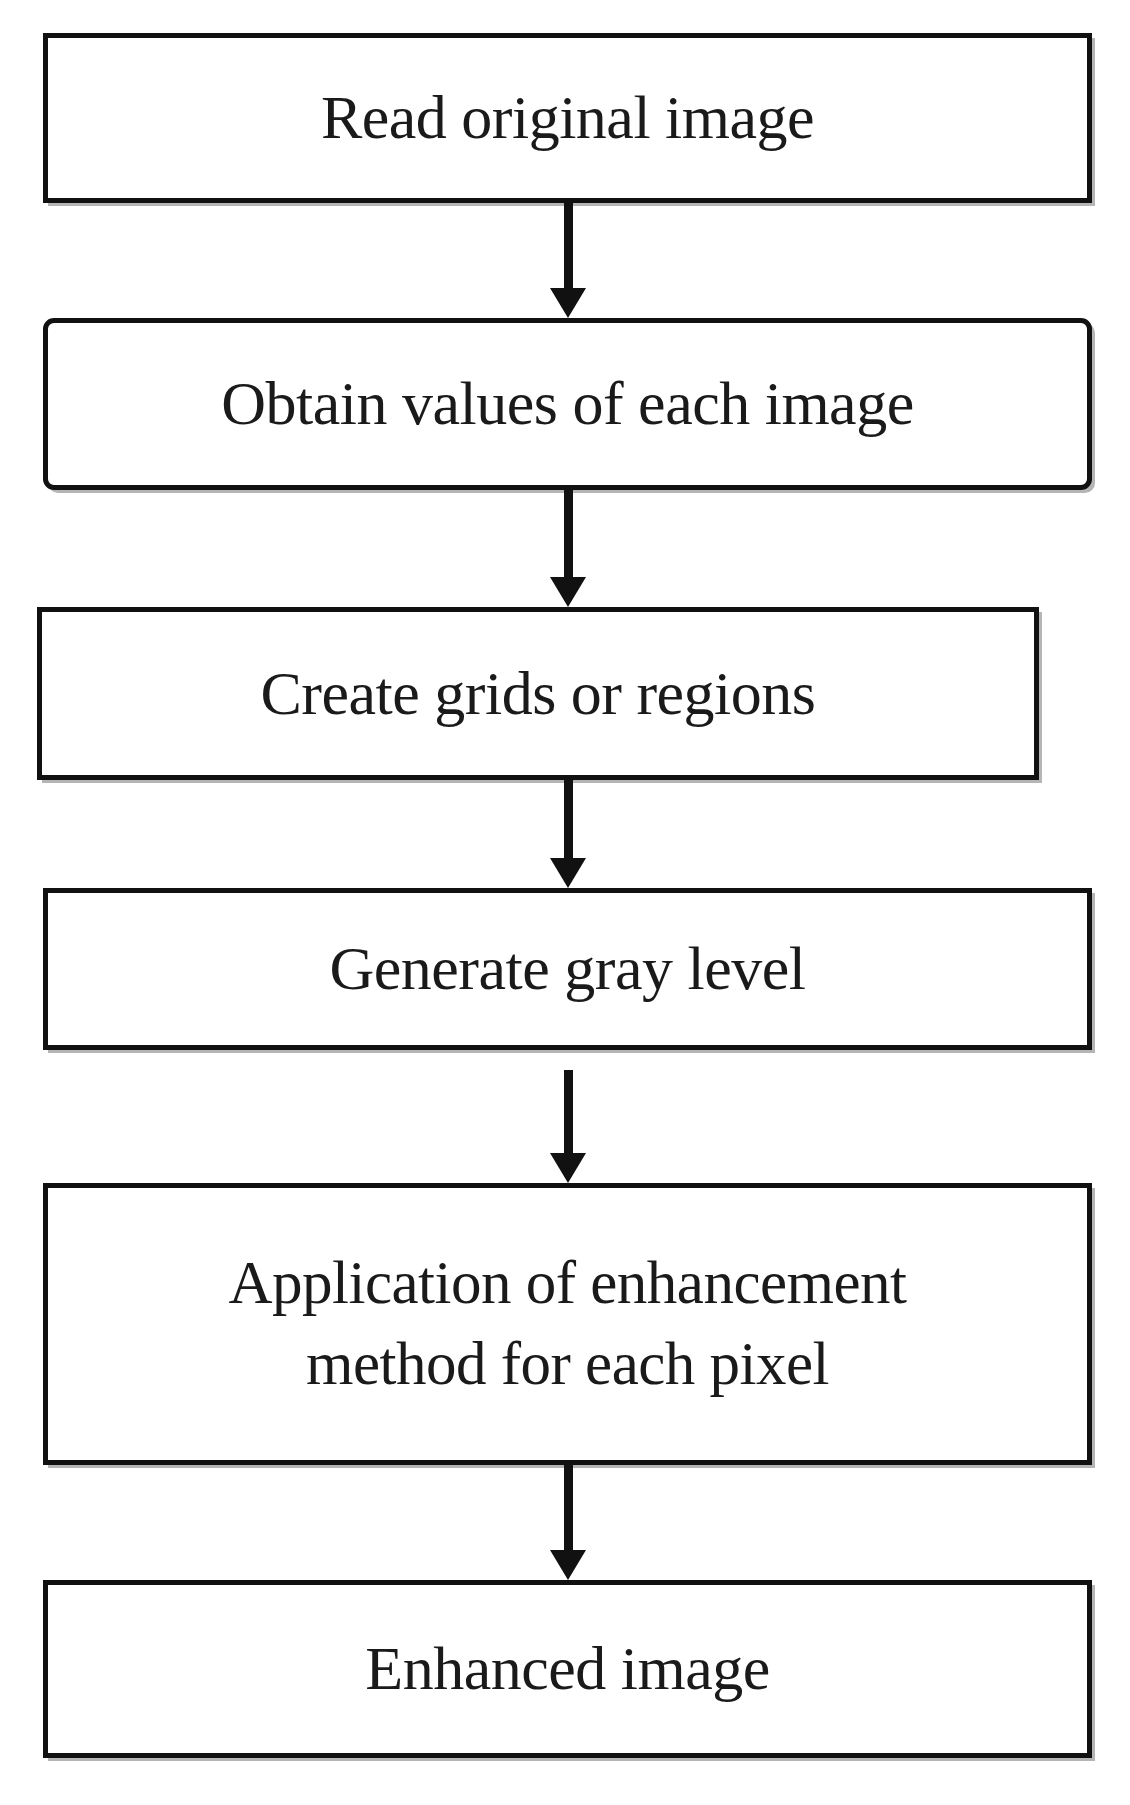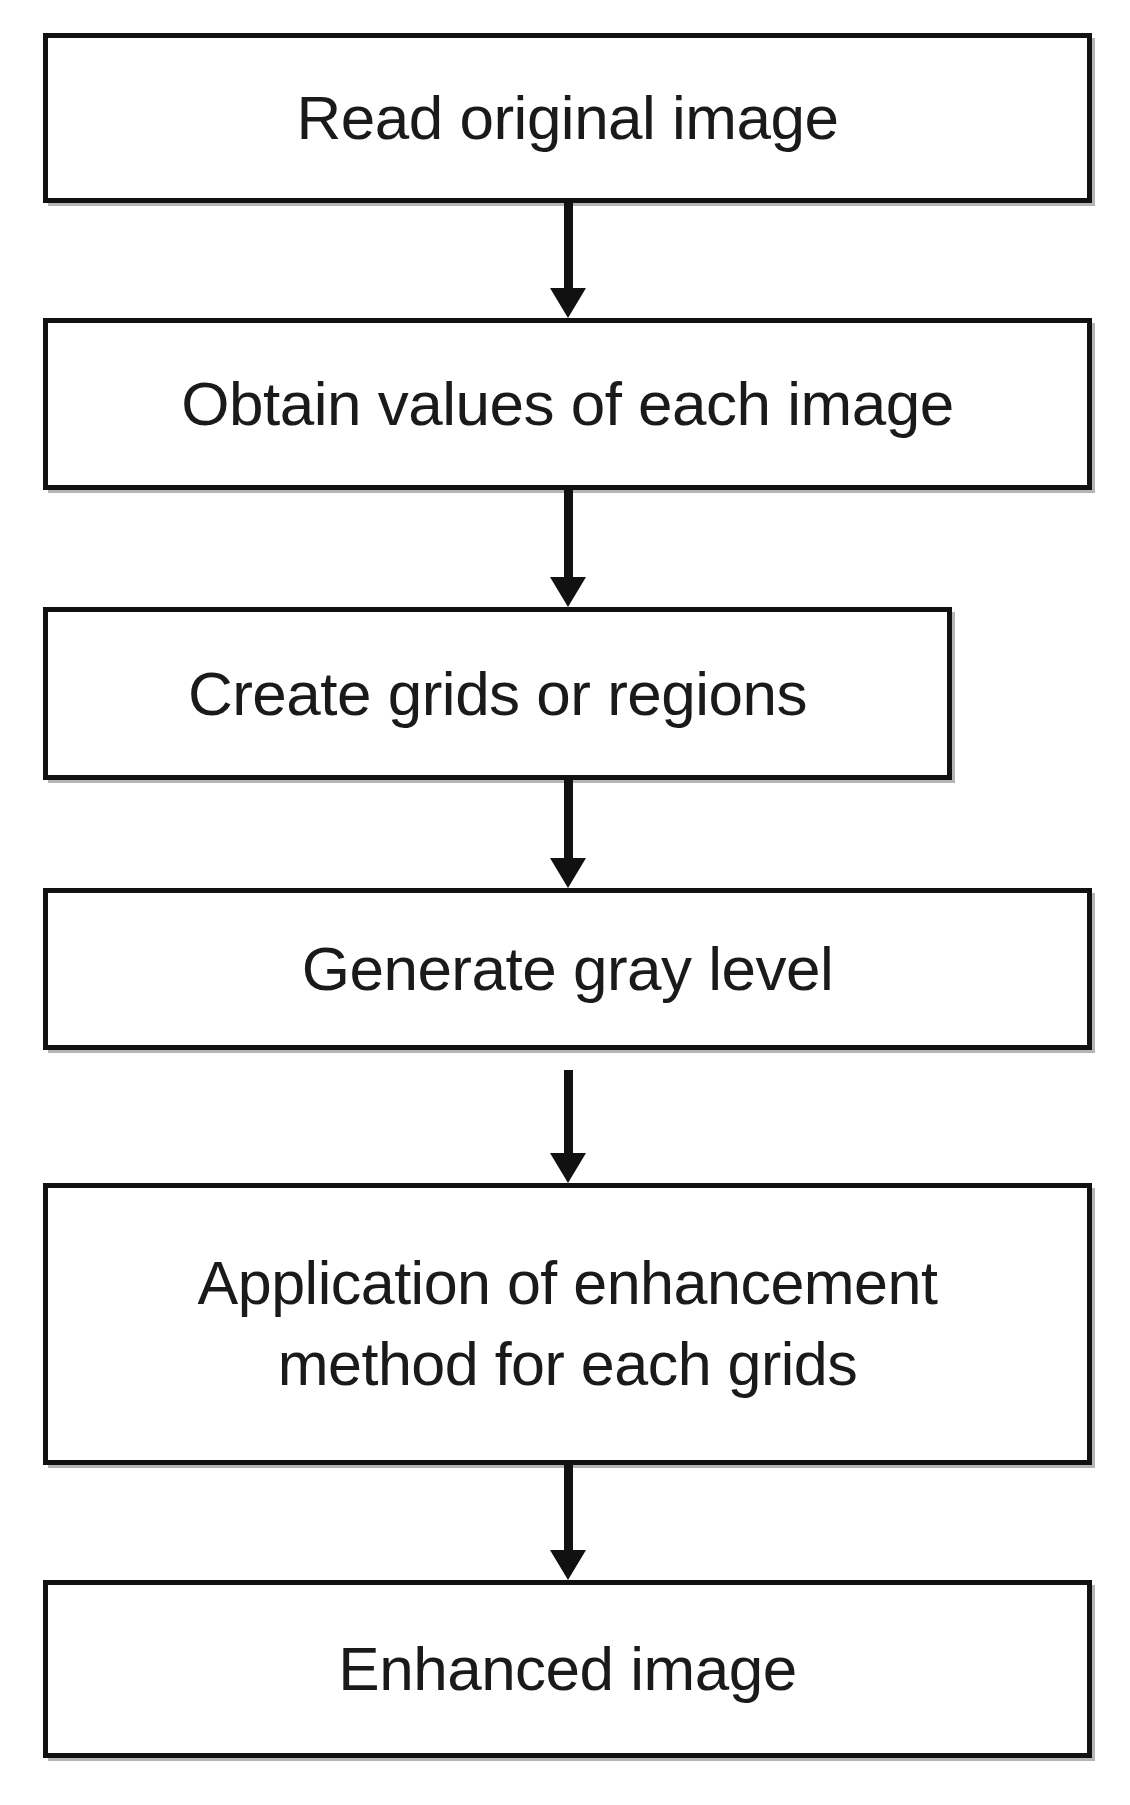--- a/index.html
+++ b/index.html
@@ -28,21 +28,21 @@
     box-shadow: 4px 4px 0 -1px rgba(120,120,120,0.55);
     display: flex;
     align-items: center;
     justify-content: center;
     text-align: center;
   }
   .node-label {
     display: block;
     width: 100%;
     color: #1a1a1a;
-    font-family: Liberation Sans, sans-serif;
+    font-family: Liberation Serif, serif;
     font-size: 62px;
     line-height: 1.22;
     letter-spacing: -0.5px;
     font-weight: 400;
     white-space: pre-line;
     padding: 0 14px;
     box-sizing: border-box;
   }
   .node.two-line .node-label {
     font-size: 61px;
@@ -80,50 +80,50 @@
 
   <div class="node" style="left:43px; top:33px; width:1049px; height:170px;">
     <span class="node-label">Read original image</span>
   </div>
 
   <div class="connector" style="left:568px; top:203px; height:115px;">
     <div class="stem" style="height:85px;"></div>
     <div class="head" style="top:85px;"></div>
   </div>
 
-  <div class="node" style="left:43px; top:318px; width:1049px; height:172px;">
+  <div class="node" style="left:43px; top:318px; width:1049px; height:172px;border-radius:11px;">
     <span class="node-label">Obtain values of each image</span>
   </div>
 
   <div class="connector" style="left:568px; top:490px; height:117px;">
     <div class="stem" style="height:87px;"></div>
     <div class="head" style="top:87px;"></div>
   </div>
 
-  <div class="node" style="left:43px; top:607px; width:909px; height:173px;">
+  <div class="node" style="left:37px; top:607px; width:1002px; height:173px;">
     <span class="node-label">Create grids or regions</span>
   </div>
 
   <div class="connector" style="left:568px; top:780px; height:108px;">
     <div class="stem" style="height:78px;"></div>
     <div class="head" style="top:78px;"></div>
   </div>
 
   <div class="node" style="left:43px; top:888px; width:1049px; height:162px;">
     <span class="node-label">Generate gray level</span>
   </div>
 
   <div class="connector" style="left:568px; top:1070px; height:113px;">
     <div class="stem" style="height:83px;"></div>
     <div class="head" style="top:83px;"></div>
   </div>
 
   <div class="node two-line" style="left:43px; top:1183px; width:1049px; height:282px;">
     <span class="node-label">Application of enhancement
-method for each grids</span>
+method for each pixel</span>
   </div>
 
   <div class="connector" style="left:568px; top:1465px; height:115px;">
     <div class="stem" style="height:85px;"></div>
     <div class="head" style="top:85px;"></div>
   </div>
 
   <div class="node" style="left:43px; top:1580px; width:1049px; height:178px;">
     <span class="node-label">Enhanced image</span>
   </div>

